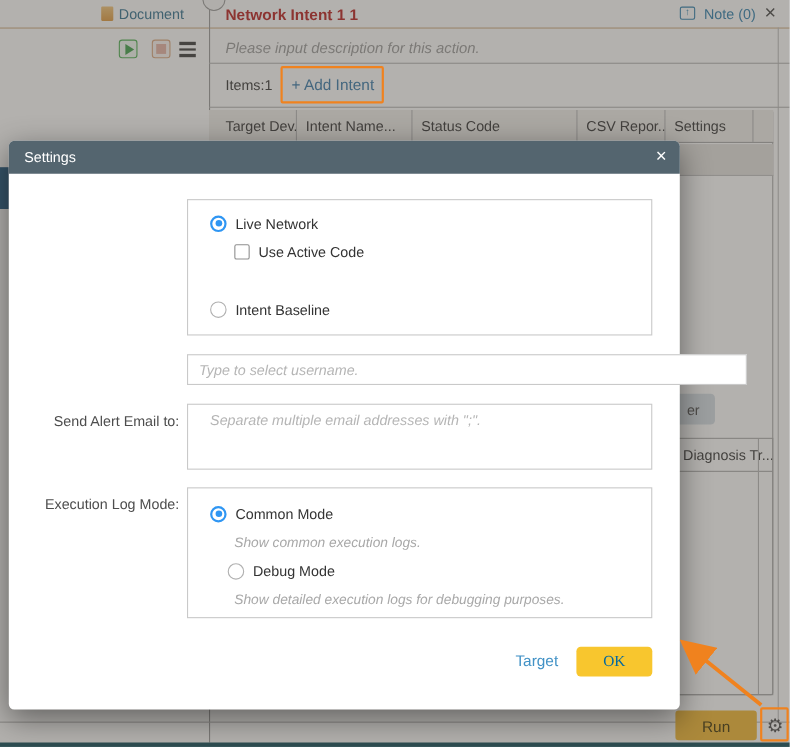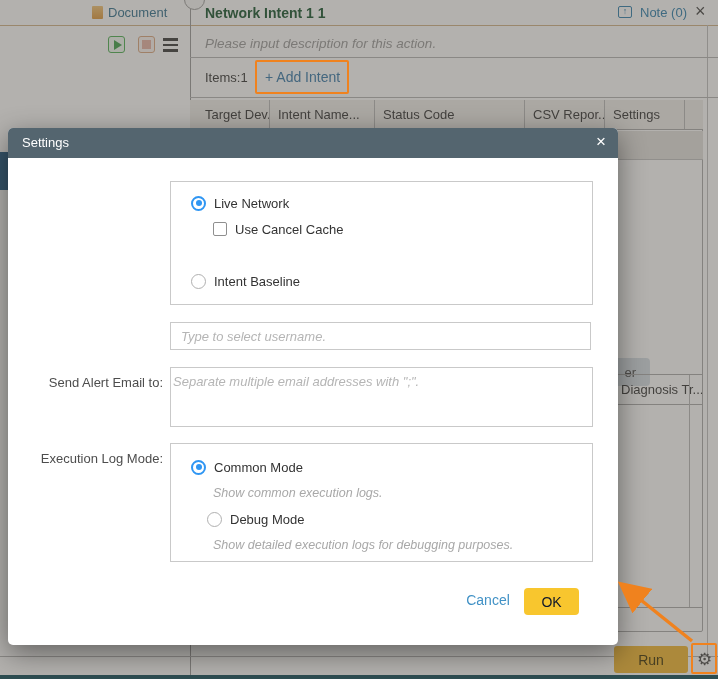--- a/index.html
+++ b/index.html
@@ -20,37 +20,37 @@
   .doc-icon { width:11px; height:13px; background:linear-gradient(#f3c477,#e0993c); border-radius:1px; }
   .doc-label { font-size:13px; color:#31708f;text-align:right; }
 
   .play-btn { width:17px; height:17px; border:1.5px solid #4caf50; border-radius:3px; display:flex; align-items:center; justify-content:center; background:#f4fbf4; }
   .play-tri { width:0; height:0; border-left:8px solid #3da048; border-top:5px solid transparent; border-bottom:5px solid transparent; margin-left:2px; }
   .stop-btn { width:17px; height:17px; border:1.5px solid #dba77e; border-radius:3px; display:flex; align-items:center; justify-content:center; background:#fdf6f2; }
   .stop-sq { width:9px; height:9px; background:#e7b3a4; }
   .menu-btn { display:flex; flex-direction:column; gap:3px; }
   .menu-bar { width:15px; height:2.5px; background:#3a3a3a; }
 
-  .main-title { font-size:14px; font-weight:bold; color:#14532d; }
+  .main-title { font-size:14px; font-weight:bold; color:#b91c1c; }
   .note-icon { width:14px; height:12px; border:1.5px solid #2d7fae; border-radius:2px; color:#2d7fae; font-size:9px; line-height:9px; text-align:center; }
   .note-label { font-size:13px; color:#2d7fae; }
   .x-glyph { font-size:18px; line-height:16px; color:#444; }
 
   .desc-placeholder { font-size:13.5px; font-style:italic; color:#9a9a9a; }
   .items-label { font-size:13px; color:#333; }
   .add-intent { font-size:14px; color:#3578a9; }
 
   .thead { position:absolute; display:flex; left:190px; top:100px; width:513px; height:30px; background:#f0eeeb; border-bottom:1px solid #aaa; }
   .th { font-size:13px; color:#333; padding:7px 0 0 8px; border-right:1px solid #b8b8b8; overflow:hidden; white-space:nowrap; }
   .th:first-child { padding-left:15px; }
   .trow1 { position:absolute; left:190px; top:131px; width:513px; height:29px; background:#e4e2df; border-bottom:1px solid #c2c2c2; }
   .table-outline { position:absolute; left:190px; top:100px; width:513px; height:532px; border:1px solid #aaa; border-radius:2px; }
 
   .er-btn { position:absolute; left:575px; top:358px; width:75px; height:28px; background:#d6dee6; border-radius:4px; font-size:13px; color:#4a4a4a; text-align:right; padding:7px 14px 0 0; }
-  .diag-table { position:absolute; left:580px; top:374px; width:123px; height:234px; border:1px solid #aaa; }
+  .diag-table { position:absolute; left:580px; top:398px; width:123px; height:234px; border:1px solid #aaa; }
   .diag-head { position:absolute; left:0; top:0; right:0; height:30px; border-bottom:1px solid #aaa; font-size:13px; color:#333; padding:7px 0 0 40px; white-space:nowrap; overflow:hidden; }
   .diag-sep { position:absolute; left:108px; top:0; bottom:0; width:1px; background:#b8b8b8; }
 
   .run-btn { position:absolute; left:614px; top:646px; width:74px; height:27px; background:#f2b72e; border-radius:3px; font-size:14px; color:#3c3000; text-align:center; padding-top:6px; }
   .gear-glyph { font-size:17px; color:#4a4a4a; line-height:17px; }
   .teal-bar { position:absolute; left:0; top:675px; width:718px; height:4px; background:#0c4a57; }
   .side-strip { position:absolute; left:0; top:152px; width:8px; height:38px; background:#1b5580; }
   .top-circle { position:absolute; left:184px; top:-11px; width:21px; height:21px; border:1.5px solid #999; border-radius:50%; background:#fafafa; }
 
   
@@ -68,29 +68,29 @@
   .fieldset { position:absolute; left:162px; width:423px; border:1px solid #c9c9c9; background:#fff; }
   .opt-row { position:absolute; display:flex; align-items:center; gap:8px; height:18px; }
   .opt-label { font-size:13px; color:#333; white-space:nowrap; }
   .opt-desc { position:absolute; font-size:12.5px; font-style:italic; color:#a8a8a8; white-space:nowrap; }
 
   .radio { width:15px; height:15px; border-radius:50%; border:1px solid #b0b0b0; background:#fff; position:relative; flex:0 0 auto; }
   .radio.selected { border:2px solid #2f96f3; }
   .radio.selected::after { content:""; position:absolute; left:2.5px; top:2.5px; width:6px; height:6px; border-radius:50%; background:#2f96f3; }
   .checkbox { width:14px; height:14px; border:1px solid #8f8f8f; border-radius:2px; background:#fff; flex:0 0 auto; }
 
-  .m-input { position:absolute; left:162px; width:421px; border:1px solid #c9c9c9; background:#fff;
+  .m-input { position:absolute; left:162px; width:509px; border:1px solid #c9c9c9; background:#fff;
              font-family:"Liberation Sans", sans-serif; font-size:13px; color:#333; padding:0 10px; outline:none; }
   .m-input::placeholder, .m-textarea::placeholder { color:#b5b5b5; font-style:italic; }
   .m-textarea { position:absolute; left:162px; width:423px; border:1px solid #c9c9c9; background:#fff; resize:none;
-                font-family:"Liberation Sans", sans-serif; font-size:13px; color:#333; padding:6px 2px; outline:none; }
+                font-family:"Liberation Sans", sans-serif; font-size:13px; color:#333; padding:6px 20px; outline:none; }
 
   .cancel-link { position:absolute; left:452px; top:464px; width:56px; text-align:center; font-size:14px; color:#4292c6; cursor:pointer; }
-  .ok-btn { position:absolute; left:516px; top:460px; width:55px; height:27px; background:#f8c62e; border:none; border-radius:4px;
-            font-family:Liberation Sans, sans-serif; font-size:14px; color:#0f172a; cursor:pointer; }
+  .ok-btn { position:absolute; left:516px; top:460px; width:69px; height:27px; background:#f8c62e; border:none; border-radius:4px;
+            font-family:Liberation Serif, serif; font-size:14px; color:#0369a1; cursor:pointer; }
 
   
   .ann { position:absolute; border:2px solid #f0821e; border-radius:2px; z-index:30; pointer-events:none; }
   #ann-arrow { position:absolute; left:610px; top:575px; z-index:30; pointer-events:none; }
 </style>
 </head>
 <body>
 
 <div id="screen">
 
@@ -162,21 +162,21 @@
       <span class="modal-close">×</span>
     </div>
 
     <div class="fieldset" style="top:53px; height:124px;">
       <div class="opt-row" style="left:20px; top:12px;">
         <span class="radio selected"></span>
         <span class="opt-label">Live Network</span>
       </div>
       <div class="opt-row" style="left:42px; top:38px;">
         <span class="checkbox"></span>
-        <span class="opt-label">Use Cancel Cache</span>
+        <span class="opt-label">Use Active Code</span>
       </div>
       <div class="opt-row" style="left:20px; top:90px;">
         <span class="radio"></span>
         <span class="opt-label">Intent Baseline</span>
       </div>
     </div>
 
     <input class="m-input" style="top: 194px; height: 28px;" placeholder="Type to select username.">
 
     <div class="m-label" style="top:247px;">Send Alert Email to:</div>
@@ -189,21 +189,21 @@
         <span class="opt-label">Common Mode</span>
       </div>
       <div class="opt-desc" style="left:42px; top:42px;">Show common execution logs.</div>
       <div class="opt-row" style="left:36px; top:66px;">
         <span class="radio"></span>
         <span class="opt-label">Debug Mode</span>
       </div>
       <div class="opt-desc" style="left:42px; top:94px;">Show detailed execution logs for debugging purposes.</div>
     </div>
 
-    <div class="cancel-link">Cancel</div>
+    <div class="cancel-link">Target</div>
     <button class="ok-btn">OK</button>
   </div>
 
   <div class="ann" style="left:255px; top:60px; width:94px; height:34px;"></div>
   <div class="ann" style="left:691px; top:643px; width:26px; height:31px;"></div>
   <svg id="ann-arrow" width="95" height="75" viewBox="0 0 95 75">
     <defs>
       <marker id="ah" markerWidth="9" markerHeight="9" refX="6" refY="4.5" orient="auto">
         <path d="M0,0 L9,4.5 L0,9 z" fill="#f0821e"></path>
       </marker>

